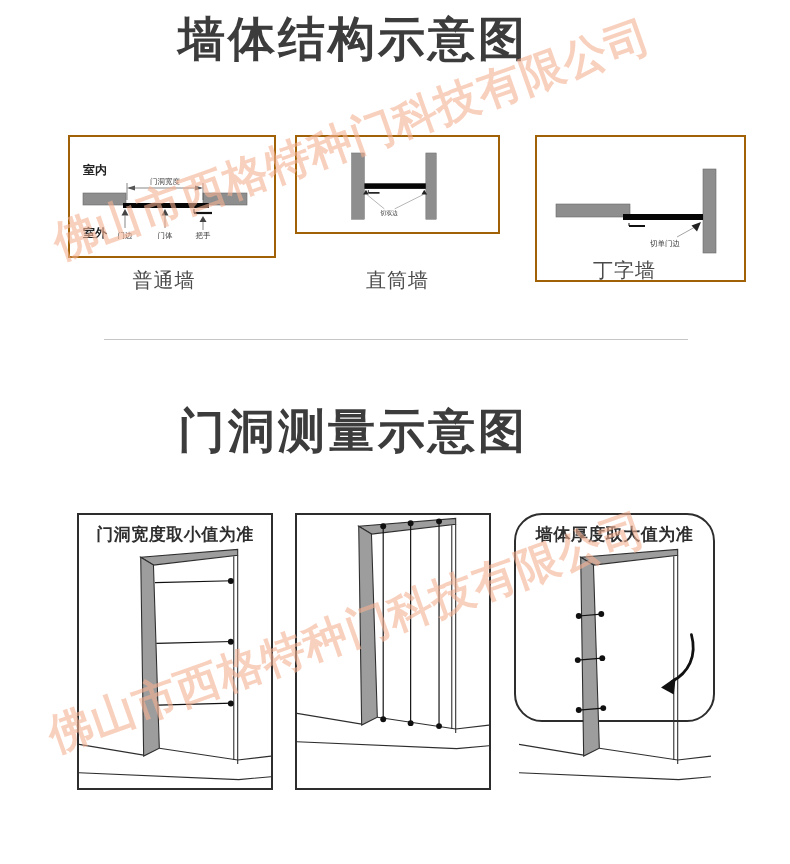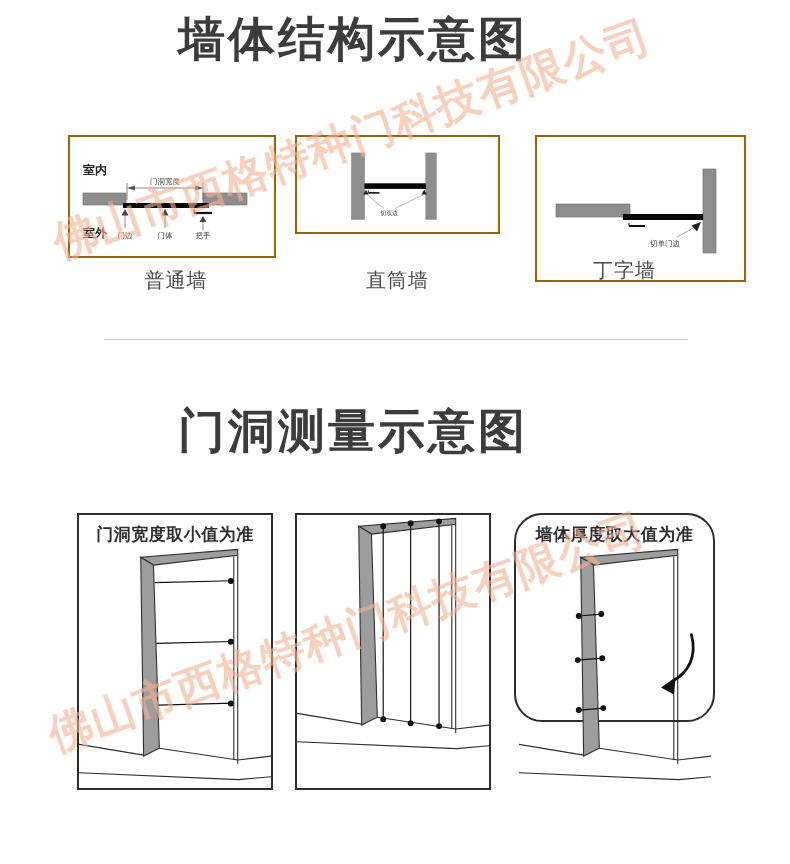--- a/index.html
+++ b/index.html
@@ -98,21 +98,21 @@
     <rect x="166" y="20" width="13" height="84" class="wall"></rect>
     <rect x="86" y="65" width="80" height="6" class="doorbar"></rect>
     <path d="M92,77 h16" stroke="#111" stroke-width="2"></path>
     <path d="M92,74 v3" stroke="#111" stroke-width="1"></path>
     <line x1="140" y1="88" x2="158" y2="78" class="thin2"></line>
     <polygon points="164,73 154.5,76.5 160,82.5" fill="#222"></polygon>
     <text x="128" y="97" text-anchor="middle" class="smalltxt" font-size="7">切单门边</text>
   </svg>
 </div>
 
-<div class="caption" style="left:72px;top:267px;width:208px;">普通墙</div>
+<div class="caption" style="left:60px;top:267px;width:208px;">普通墙</div>
 <div class="caption" style="left:295px;top:267px;width:205px;">直筒墙</div>
 <div class="caption" style="left:519px;top:257px;width:211px;">丁字墙</div>
 
 <div class="divider"></div>
 
 <div class="sec-title" style="top:400px;text-align:center;">门洞测量示意图</div>
 
 <div class="mbox" style="left:77px;top:513px;width:196px;height:277px;">
   <div class="mtitle">门洞宽度取小值为准</div>
   <svg viewBox="0 0 196 237">

